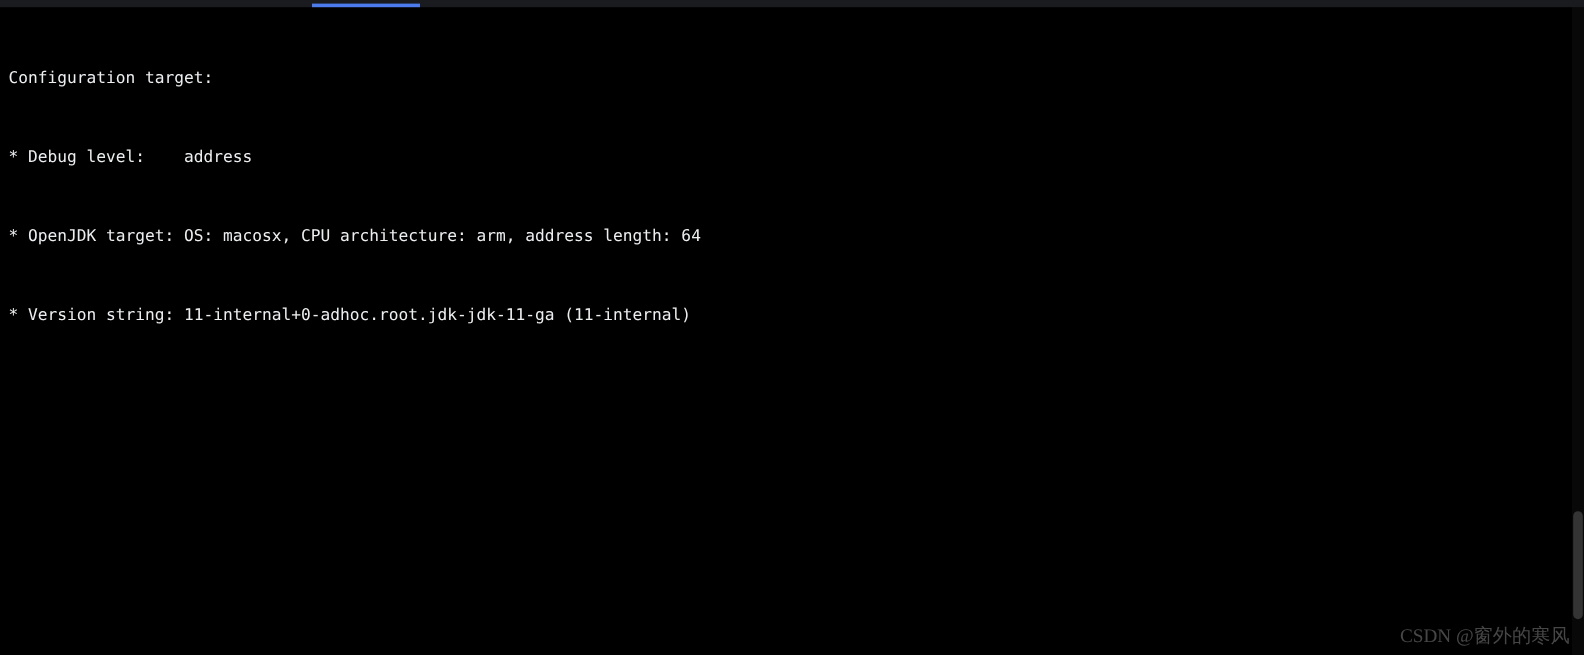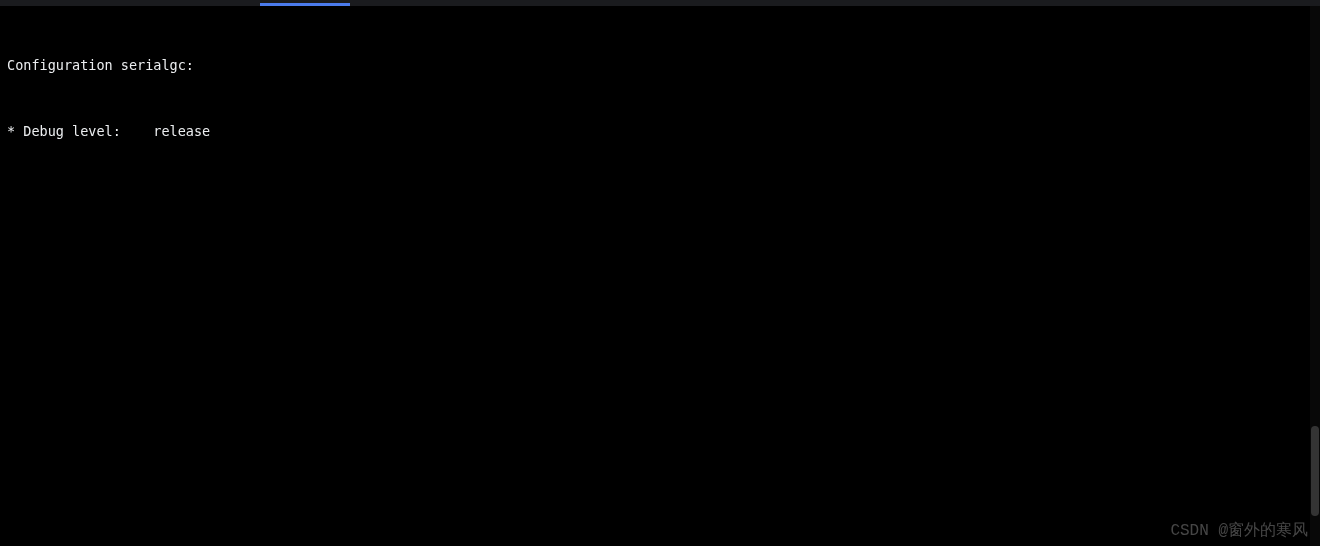--- a/index.html
+++ b/index.html
@@ -40,21 +40,21 @@
       display: block;
     }
     .blank {
       height: 22px;
     }
     .watermark {
       position: absolute;
       right: 12px;
       bottom: 4px;
       color: rgba(200, 200, 200, 0.35);
-      font-family: Liberation Mono, monospace;
+      font-family: Liberation Serif, serif;
       font-size: 16px;
       pointer-events: none;
     }
     .scrollbar-track {
       position: absolute;
       right: 0;
       top: 6px;
       bottom: 0;
       width: 10px;
       background: rgba(40, 40, 40, 0.2);
@@ -70,22 +70,24 @@
     }
   </style>
 </head>
 <body>
 
 <div class="tab-bar">
   <div class="tab-indicator"></div>
 </div>
 
 <div class="terminal">
-  <span class="line">Configuration serialgc:</span>
-  <span class="line">* Debug level:    release</span>
+  <span class="line">Configuration target:</span>
+  <span class="line">* Debug level:    address</span>
+  <span class="line">* OpenJDK target: OS: macosx, CPU architecture: arm, address length: 64</span>
+  <span class="line">* Version string: 11-internal+0-adhoc.root.jdk-jdk-11-ga (11-internal)</span>
   <div class="blank"></div>
   
   
   
   
   
   
   
   
   

